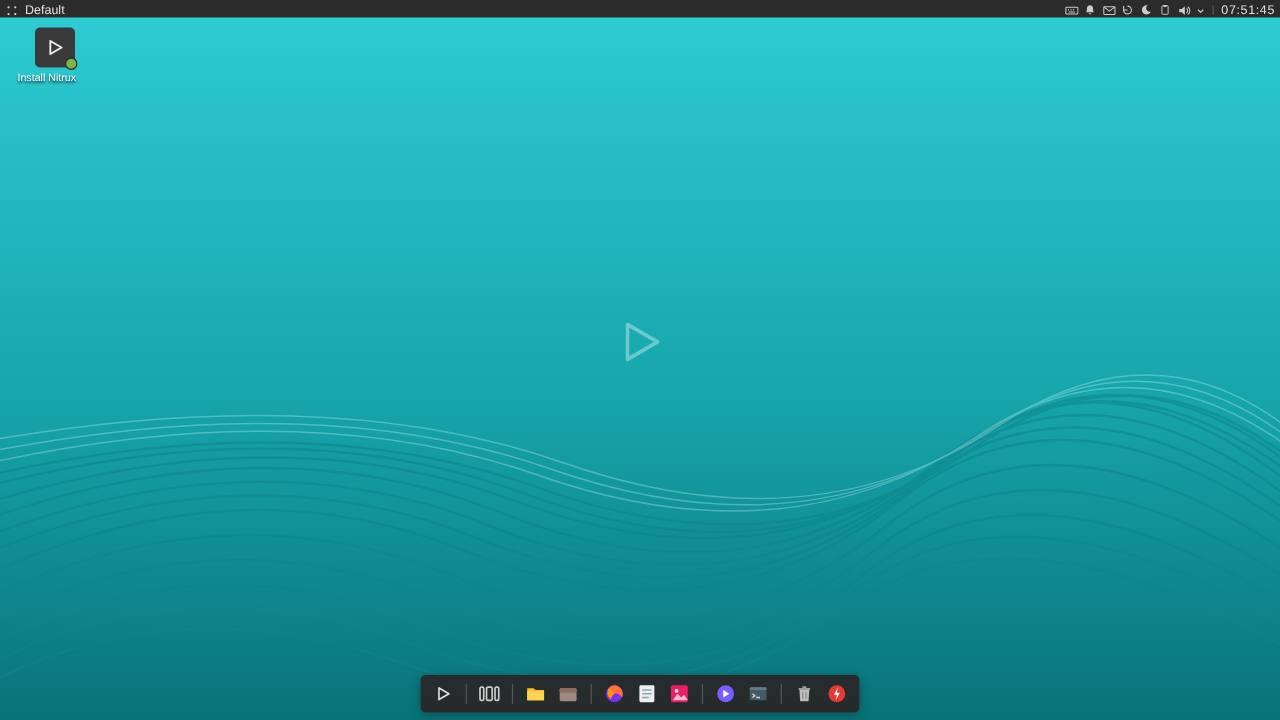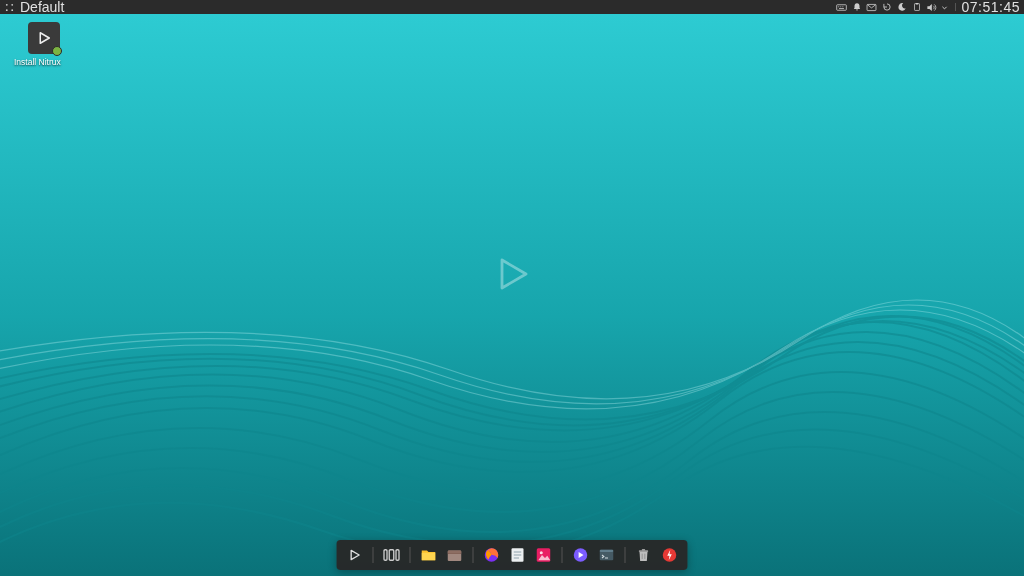--- a/index.html
+++ b/index.html
@@ -26,23 +26,23 @@
       z-index: 1;
       opacity: 0.4;
     }
     
     .top-panel {
       position: absolute;
       top: 0; left: 0; right: 0;
       height: 14px;
       background: #2b2b2b;
       display: flex;
-      align-items: center;
+      align-items: flex-end;
       color: #e0e0e0;
-      font-size: 14px;
+      font-size: 10px;
       padding: 0 4px;
       z-index: 10;
     }
     .top-left { display: flex; align-items: center; gap: 6px; }
     .activities-icon { width: 10px; height: 10px; display: flex; align-items: center; justify-content: center; }
     .top-right { margin-left: auto; display: flex; align-items: center; gap: 3px; }
     .top-right .sep { width: 1px; height: 8px; background: #555; margin: 0 3px; }
     .tray-icon { width: 12px; height: 12px; display: flex; align-items: center; justify-content: center; color: #ddd; }
     .clock { letter-spacing: 0.5px; }
     

